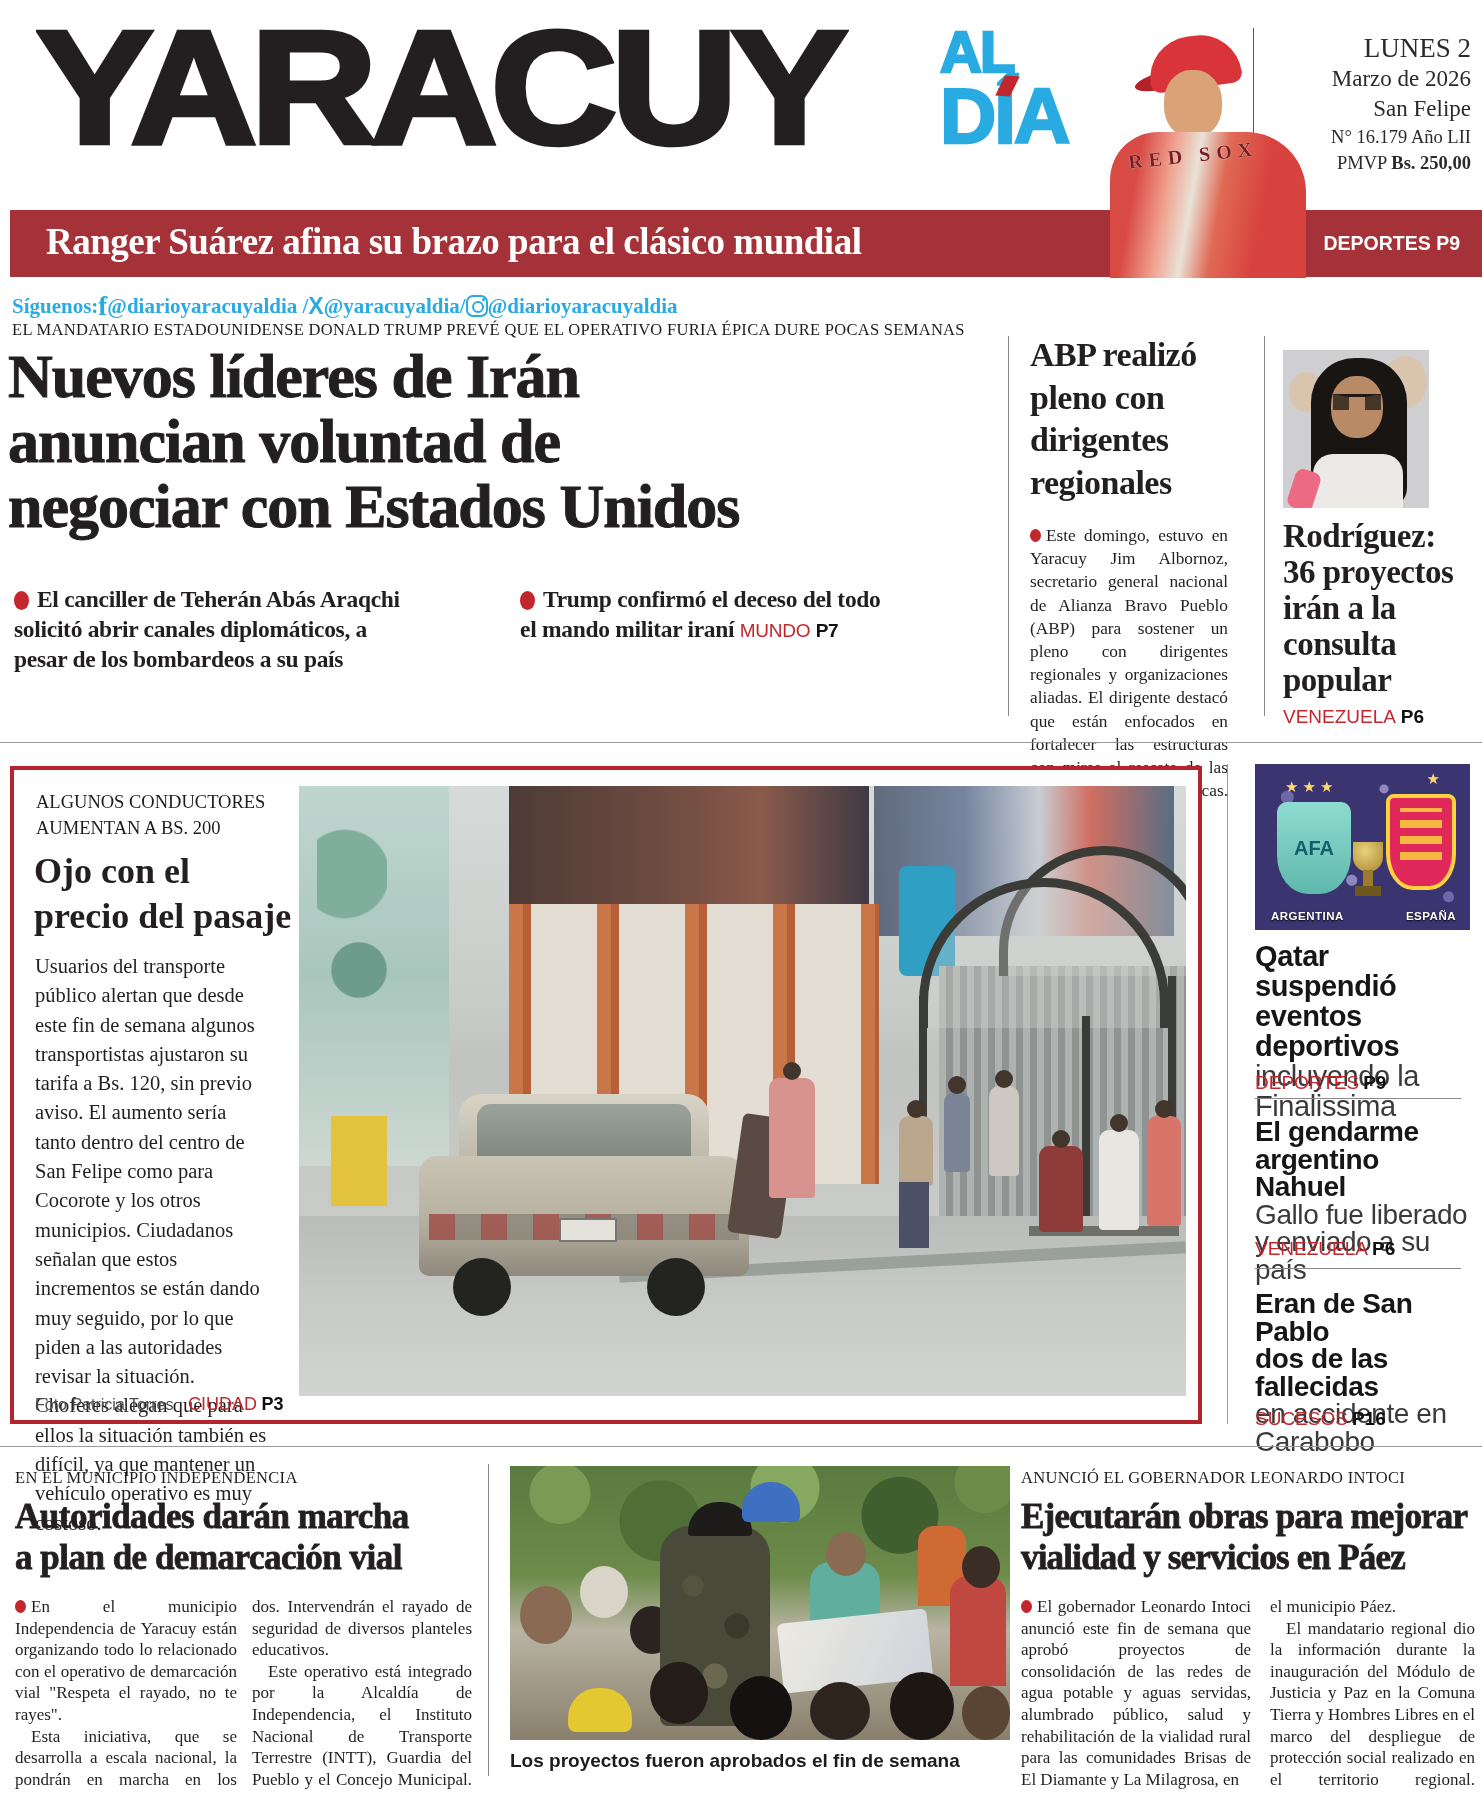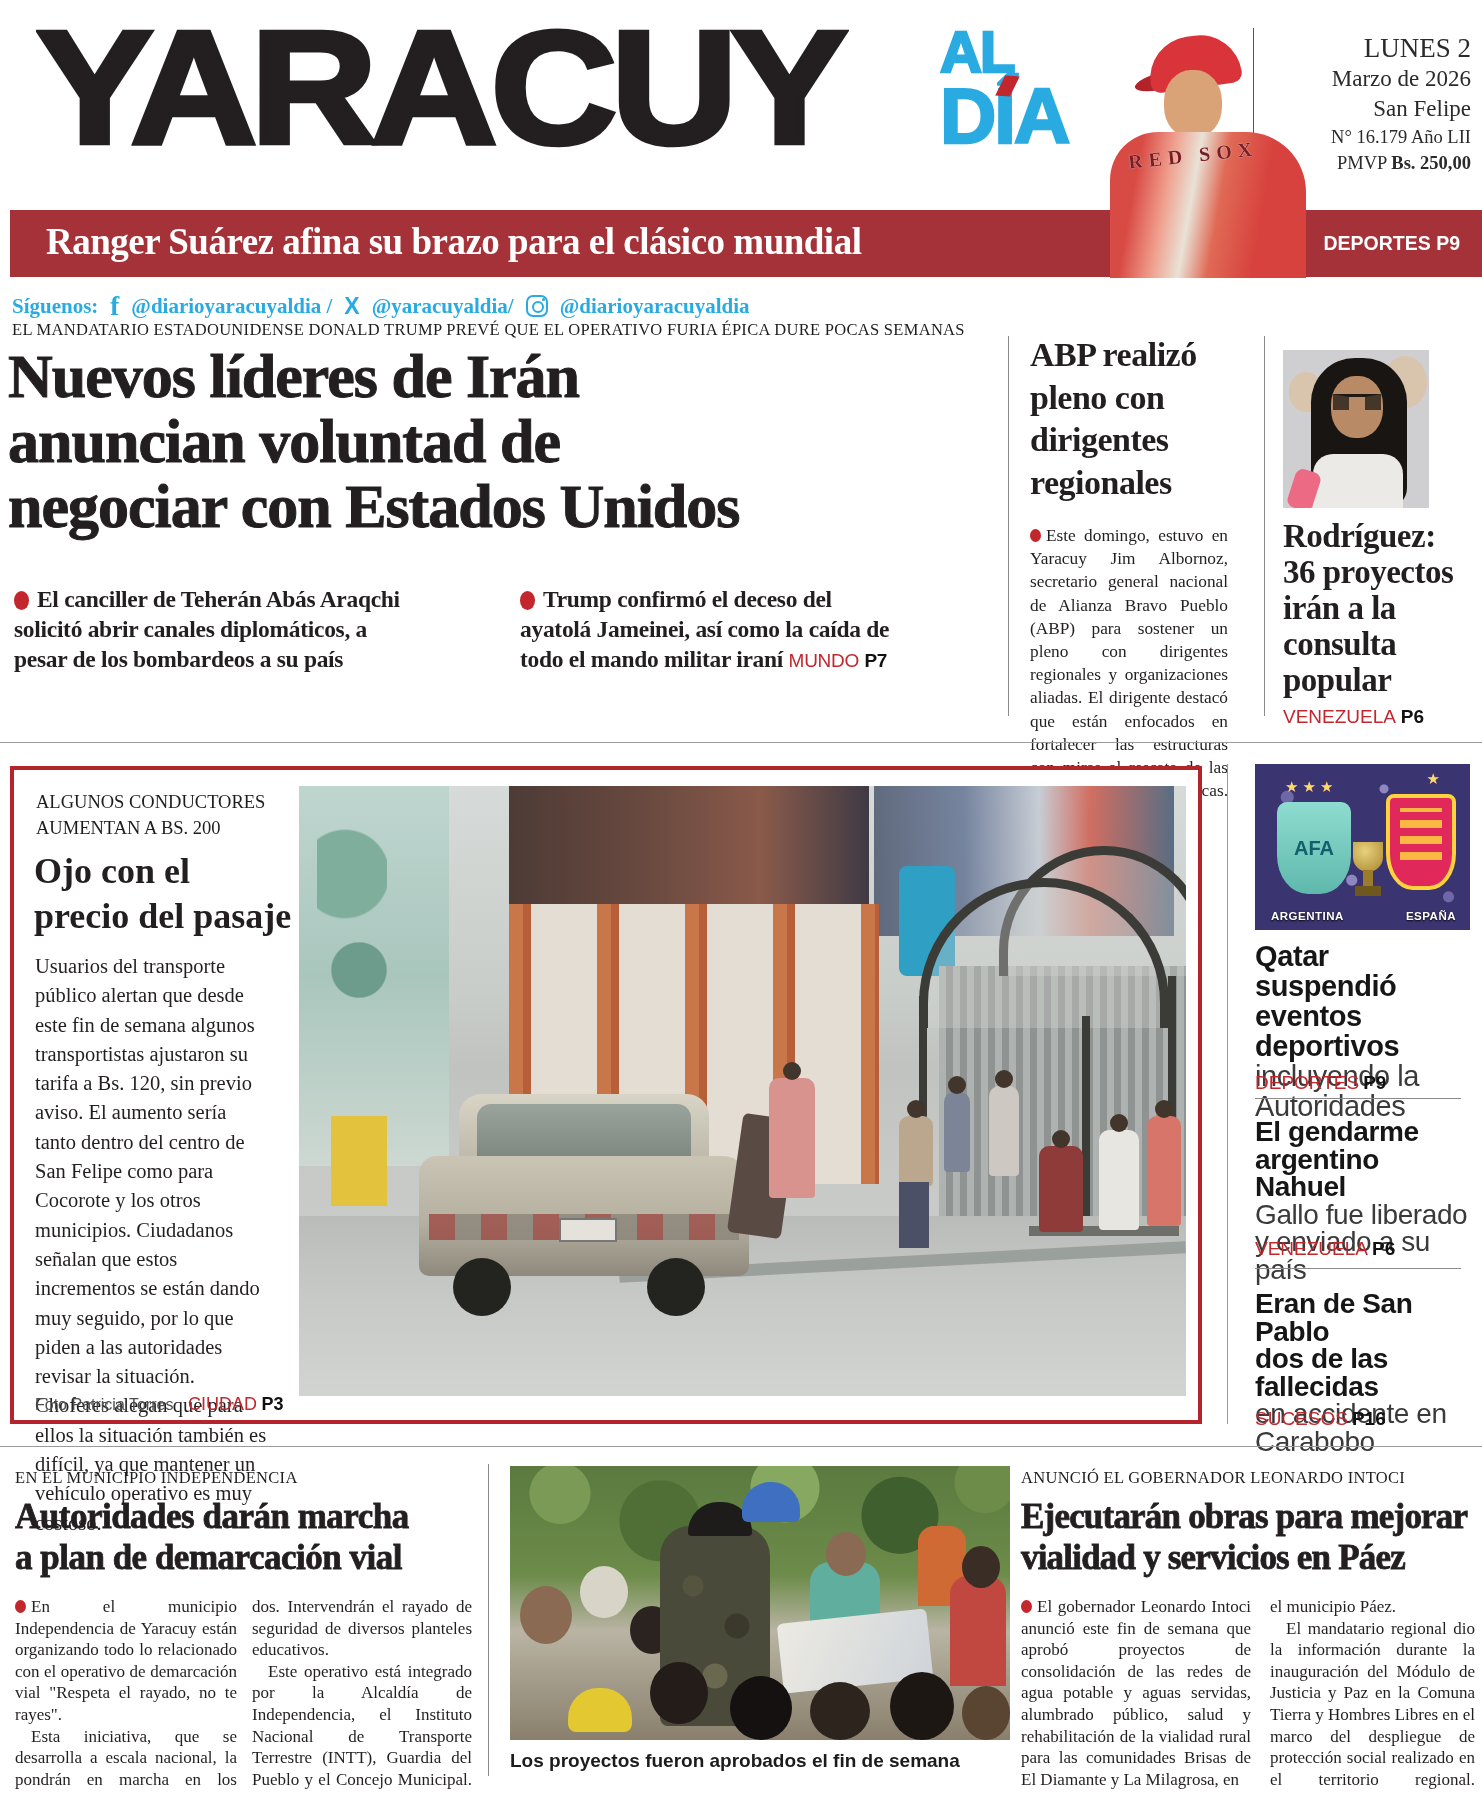--- a/index.html
+++ b/index.html
@@ -49,21 +49,21 @@
      font-family:"Liberation Serif",serif;font-weight:bold;font-size:20px;letter-spacing:6px;
      transform:rotate(-6deg);text-shadow:0 0 1px #fff;}
 
   
   .banner{left:10px;top:210px;width:1472px;height:67px;background:var(--banner);z-index:3;}
   .banner .bh{position:absolute;left:36px;top:0;line-height:64px;color:#fff;font-weight:bold;
               font-size:37px;letter-spacing:-0.5px;}
   .banner .btag{position:absolute;right:22px;top:0;line-height:67px;color:#fff;font-size:19.5px;}
 
   
-  .social{left:12px;top:290px;height:32px;display:flex;align-items:center;gap:12px;
+  .social{left:12px;top:290px;height:32px;display:flex;align-items:center;
           color:var(--cyan);font-weight:bold;font-size:21px;}
   .fb{font-size:27px;font-weight:bold;}
   .xi{font-family:"Liberation Sans",sans-serif;font-size:23px;font-weight:bold;}
   .ig{width:22px;height:22px;border:2.5px solid var(--cyan);border-radius:7px;position:relative;}
   .ig::before{content:"";position:absolute;left:4px;top:4px;width:8px;height:8px;border:2.5px solid var(--cyan);border-radius:50%;}
   .ig::after{content:"";position:absolute;right:1px;top:1px;width:3px;height:3px;background:var(--cyan);border-radius:50%;}
 
   
   .kicker{font-size:16.5px;letter-spacing:.3px;color:#1d1d1d;}
   .lead-kicker{left:12px;top:320px;}
@@ -294,21 +294,20 @@
   </h1>
 
   <div class="abs lead-bullet b1">
     <span class="dot bigdot"></span><span>El canciller de Teherán Abás Araqchi</span>
     <span class="line">solicitó abrir canales diplomáticos, a</span>
     <span class="line">pesar de los bombardeos a su país</span>
   </div>
 
   <div class="abs lead-bullet b2">
     <span class="dot bigdot"></span><span>Trump confirmó el deceso del</span>
-    <span class="line">ayatolá Jameinei, así como la caída de</span>
     <span>todo el mando militar iraní</span>
     <span class="tag tagrow">MUNDO</span> <span class="pg tagrow">P7</span>
   </div>
 
   <div class="vrule vr-a"></div>
   <div class="vrule vr-b"></div>
 
   <h2 class="abs abp-head">
     <span class="line">ABP realizó</span>
     <span class="line">pleno con</span>
@@ -407,21 +406,21 @@
         <div class="base"></div>
     </div>
     <div class="mlabel ml-l">ARGENTINA</div>
     <div class="mlabel ml-r">ESPAÑA</div>
   </div>
 
   <div class="abs sb sb-head qatar-head">
     <span class="line bold">Qatar suspendió</span>
     <span class="line bold">eventos deportivos</span>
     <span class="line reg">incluyendo la</span>
-    <span class="line reg">Autoridades</span>
+    <span class="line reg">Finalissima</span>
   </div>
   <div class="abs sb qatar-tag">
     <span class="tag tagrow">DEPORTES</span> <span class="pg tagrow">P9</span>
   </div>
 
   <div class="hrule srule1"></div>
 
   <div class="abs sb sb-head gen-head">
     <span class="line bold">El gendarme</span>
     <span class="line bold">argentino Nahuel</span>

